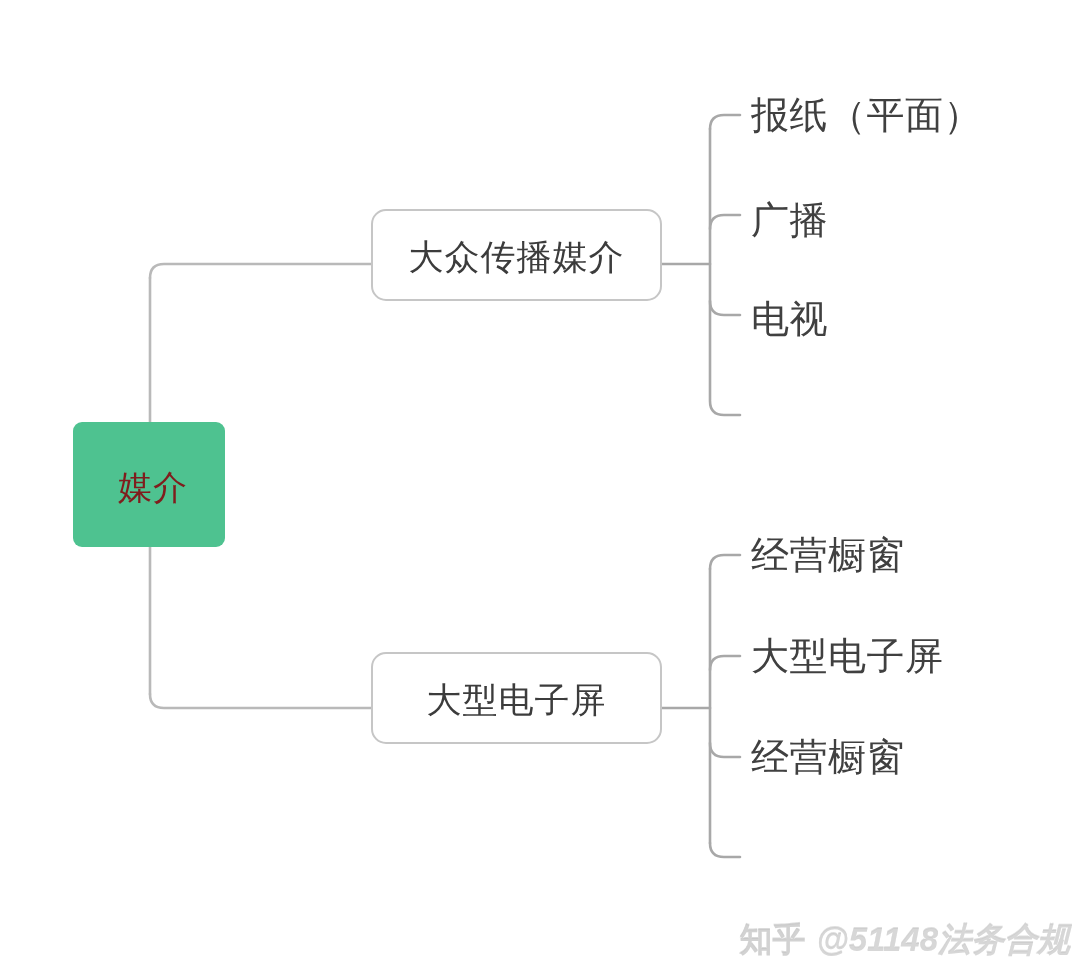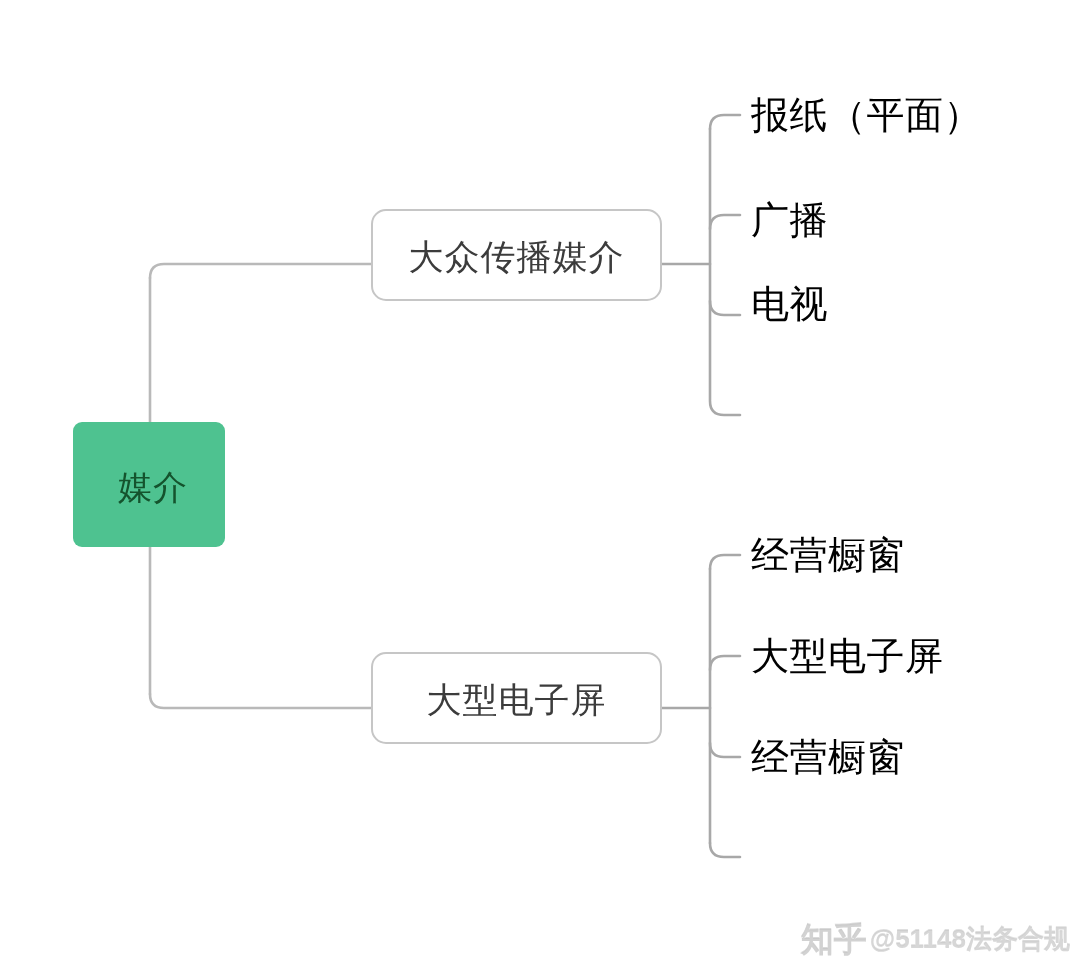--- a/index.html
+++ b/index.html
@@ -55,21 +55,21 @@
     width: 152px;
     height: 125px;
     background: #4ec290;
     border-radius: 9px;
     display: flex;
     align-items: center;
     justify-content: center;
     z-index: 5;
   }
   #root-node .root-label {
-    color: #14532d;
+    color: #7f1d1d;
     font-size: 34px;
     letter-spacing: 1px;
     line-height: 1;
     position: relative;
     top: 2px;
     left: -3px;
     white-space: nowrap;
     margin-left: 14px;
   }
 
@@ -96,58 +96,59 @@
     position: relative;
     top: 1px;
   }
   #branch-node-0 { top: 209px; }
   #branch-node-1 { top: 652px; }
 
   
   .leaf-label {
     position: absolute;
     left: 751px;
-    color: #000000;
+    color: #404040;
     font-size: 38px;
     line-height: 1;
     letter-spacing: 0.5px;
     white-space: nowrap;
     transform: translateY(-50%);
     z-index: 4;
   }
 
   
   #watermark {
     position: absolute;
     left: 740px;
     top: 917px;
     width: 330px;
     height: 44px;
     display: flex;
     align-items: center;
     justify-content: flex-end;
-    gap: 3px;
+    gap: 11px;
     z-index: 6;
     user-select: none;
   }
   #watermark .wm-text {
     font-size: 33px;
     line-height: 1;
     color: rgba(195,195,195,0.75);
     text-shadow: 0 1px 0 rgba(255,255,255,0.95), 0 -1px 0 rgba(150,150,150,0.35);
     white-space: nowrap;
     font-weight: bold;
   }
   #watermark .wm-handle {
-    font-size: 26px;
+    font-size: 33px;
     line-height: 1;
     color: rgba(200,200,200,0.72);
     text-shadow: 0 1px 0 rgba(255,255,255,0.95), 0 -1px 0 rgba(150,150,150,0.3);
     white-space: nowrap;
     font-weight: bold;
+    font-style: italic;
   }
 </style>
 </head>
 <body>
 
 <div id="mindmap-canvas">
 
   <svg id="connector-layer" viewBox="0 0 1080 969" width="1080" height="969" xmlns="http://www.w3.org/2000/svg">
 
     <path class="edge" d="M150,278 L150,694"></path>
@@ -182,21 +183,21 @@
   <div class="branch-node" id="branch-node-0">
     <span class="branch-label">大众传播媒介</span>
   </div>
 
   <div class="branch-node" id="branch-node-1">
     <span class="branch-label">大型电子屏</span>
   </div>
 
   <div class="leaf-label" style="top:115px">报纸（平面）</div>
   <div class="leaf-label" style="top:220px">广播</div>
-  <div class="leaf-label" style="top:304px">电视</div>
+  <div class="leaf-label" style="top:319px">电视</div>
 
   <div class="leaf-label" style="top:555px">经营橱窗</div>
   <div class="leaf-label" style="top:656px">大型电子屏</div>
   <div class="leaf-label" style="top:757px">经营橱窗</div>
 
   <div id="watermark">
     <span class="wm-text">知乎</span>
     <span class="wm-handle">@51148法务合规</span>
   </div>
 

